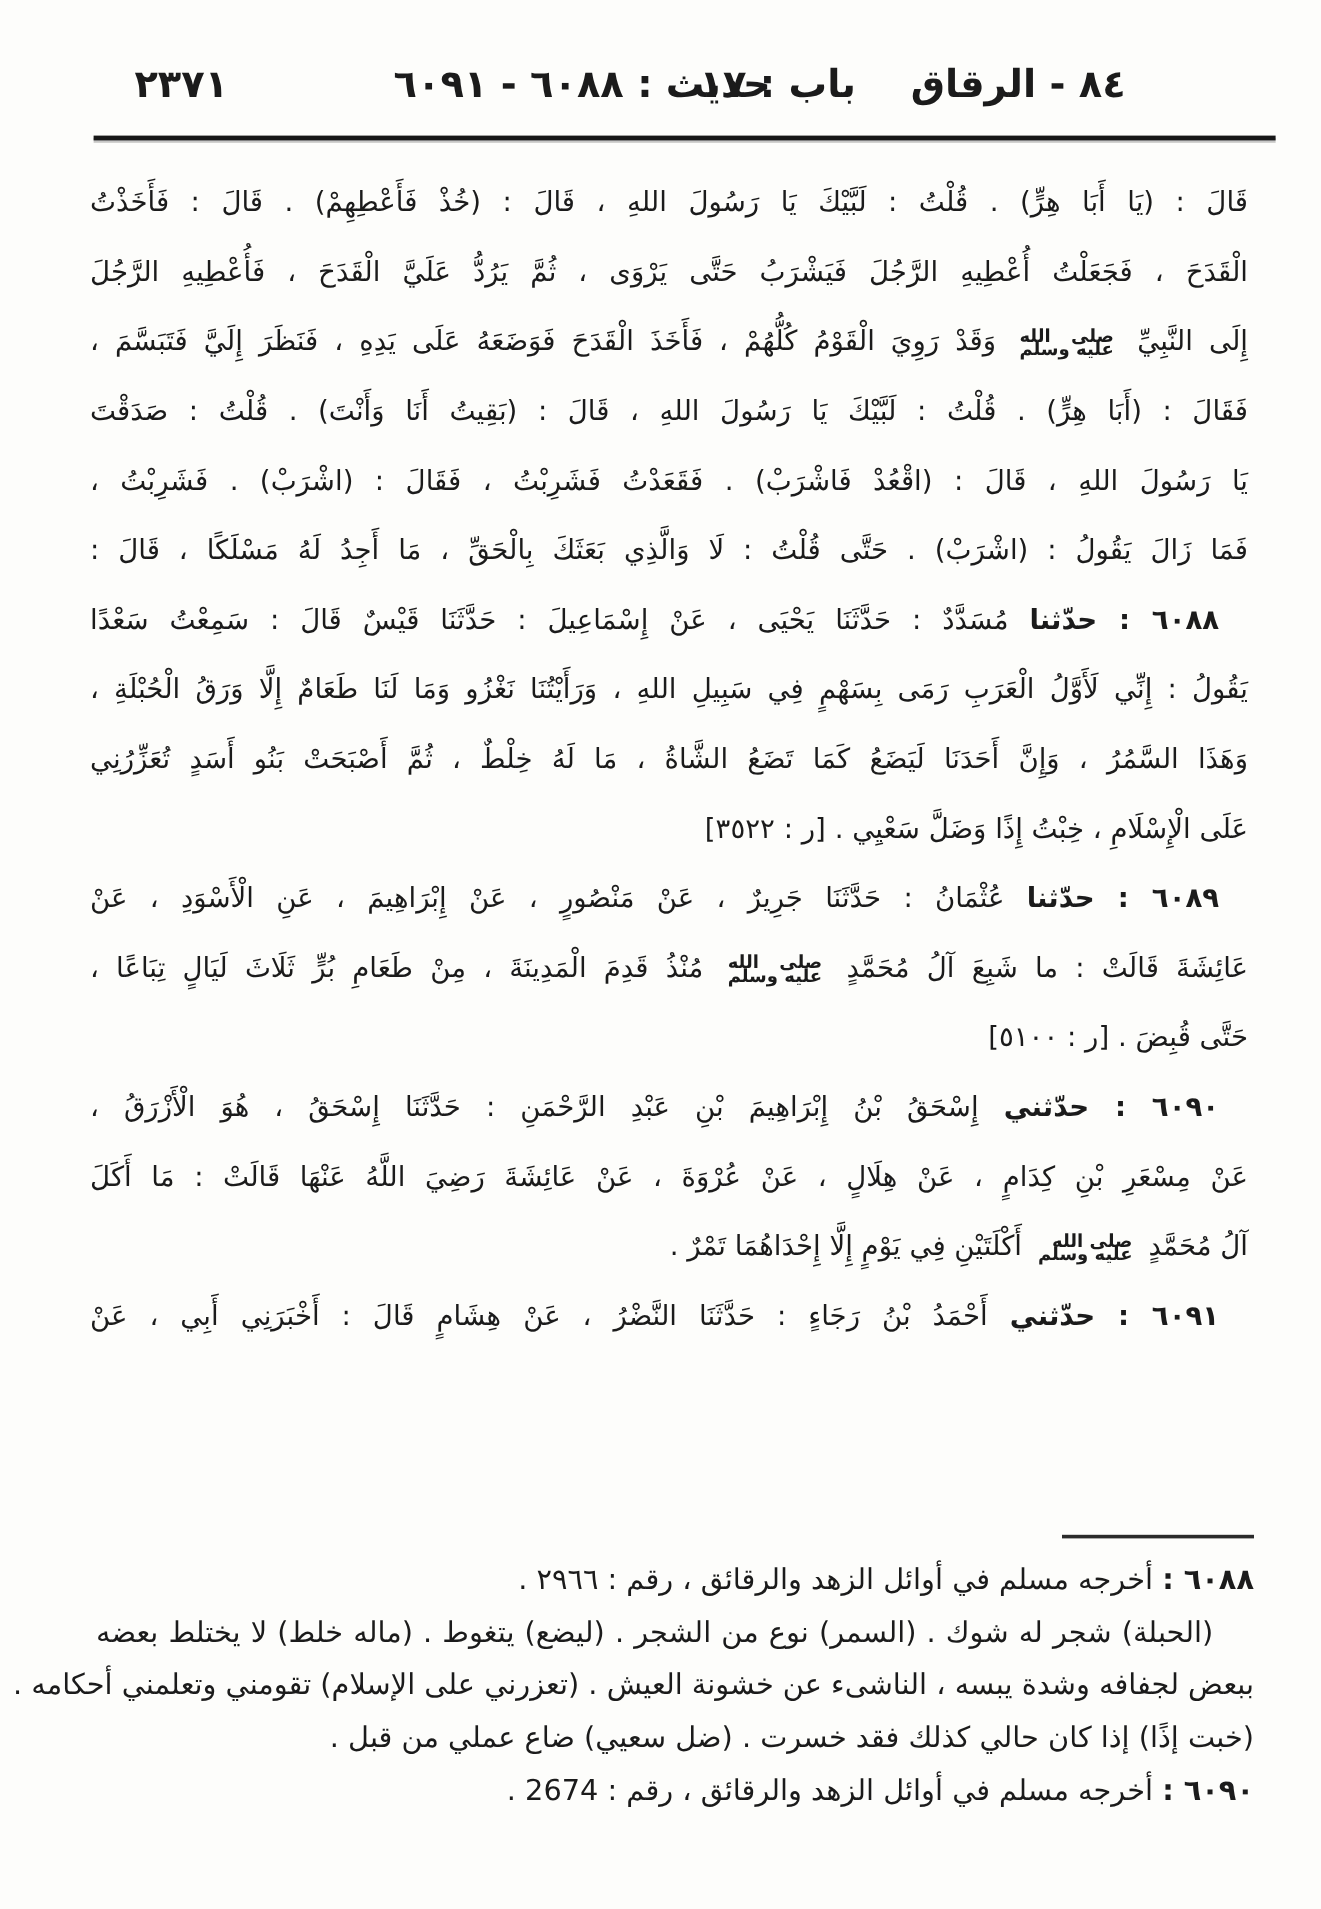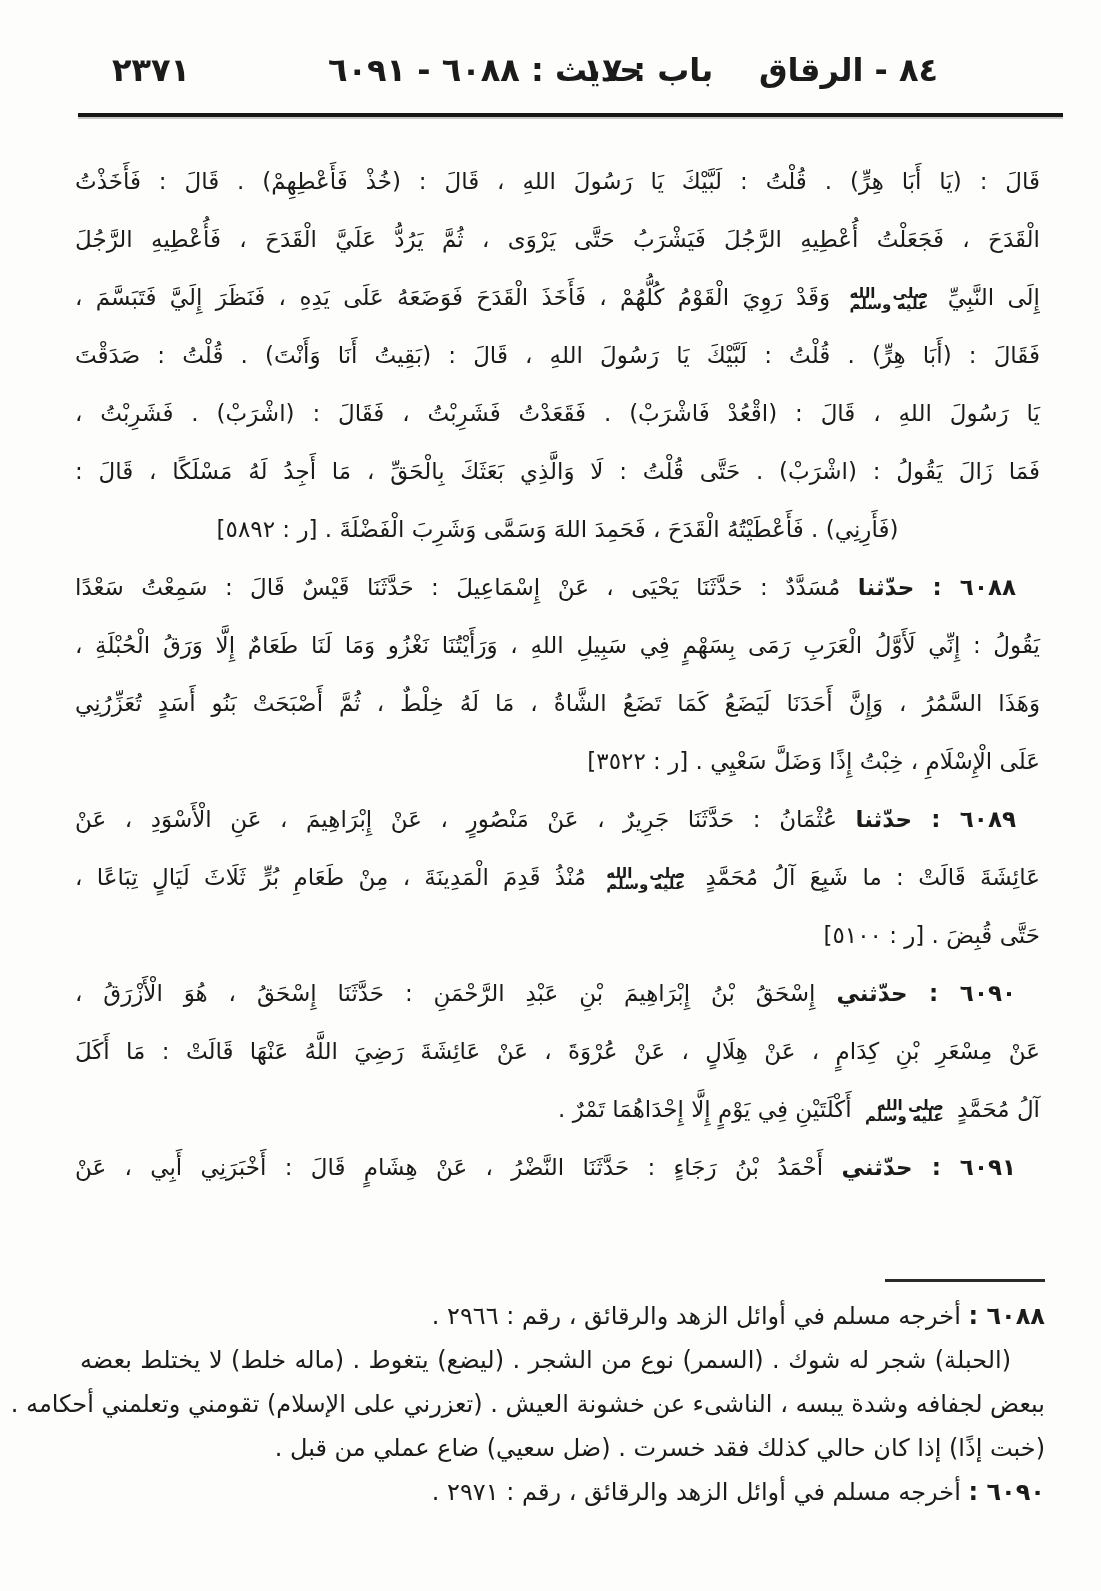--- a/index.html
+++ b/index.html
@@ -23,21 +23,21 @@
   .h-bab{left:583px;}
   .h-range{left:328px;}
   .h-pagenum{left:112px;}
   .header-rule{
     position:absolute;top:113px;left:78px;width:985px;height:4px;
     background:#171717;
     box-shadow:0 2px 0 rgba(40,40,40,.25);
   }
   
   .body-block{
-    position:absolute;top:152px;right:61px;width:965px;
+    position:absolute;top:140px;right:61px;width:965px;
   }
   .bline{
     height:58px;line-height:58px;
     font-size:23px;
     white-space:nowrap;
     text-align:justify;text-align-last:justify;
   }
   .bline.end{text-align:right;text-align-last:right;}
   .bline.center{text-align:center;text-align-last:center;}
   .bline.indent{padding-right:24px;}
@@ -76,21 +76,20 @@
   <div class="hitem h-pagenum">٢٣٧١</div>
   <div class="header-rule"></div>
 
   <div class="body-block">
     <div class="bline">قَالَ : (يَا أَبَا هِرٍّ) . قُلْتُ : لَبَّيْكَ يَا رَسُولَ اللهِ ، قَالَ : (خُذْ فَأَعْطِهِمْ) . قَالَ : فَأَخَذْتُ</div>
     <div class="bline">الْقَدَحَ ، فَجَعَلْتُ أُعْطِيهِ الرَّجُلَ فَيَشْرَبُ حَتَّى يَرْوَى ، ثُمَّ يَرُدُّ عَلَيَّ الْقَدَحَ ، فَأُعْطِيهِ الرَّجُلَ</div>
     <div class="bline"><span>إِلَى النَّبِيِّ</span> <span class="saw"><span>صلى الله</span><span>عليه وسلم</span></span> <span>وَقَدْ رَوِيَ الْقَوْمُ كُلُّهُمْ ، فَأَخَذَ الْقَدَحَ فَوَضَعَهُ عَلَى يَدِهِ ، فَنَظَرَ إِلَيَّ فَتَبَسَّمَ ،</span></div>
     <div class="bline">فَقَالَ : (أَبَا هِرٍّ) . قُلْتُ : لَبَّيْكَ يَا رَسُولَ اللهِ ، قَالَ : (بَقِيتُ أَنَا وَأَنْتَ) . قُلْتُ : صَدَقْتَ</div>
     <div class="bline">يَا رَسُولَ اللهِ ، قَالَ : (اقْعُدْ فَاشْرَبْ) . فَقَعَدْتُ فَشَرِبْتُ ، فَقَالَ : (اشْرَبْ) . فَشَرِبْتُ ،</div>
     <div class="bline">فَمَا زَالَ يَقُولُ : (اشْرَبْ) . حَتَّى قُلْتُ : لَا وَالَّذِي بَعَثَكَ بِالْحَقِّ ، مَا أَجِدُ لَهُ مَسْلَكًا ، قَالَ :</div>
-    <div class="bline center">(فَأَرِنِي) . فَأَعْطَيْتُهُ الْقَدَحَ ، فَحَمِدَ اللهَ وَسَمَّى وَشَرِبَ الْفَضْلَةَ . [ر : ٥٨٩٢]</div>
 
     <div class="bline indent"><span class="num">٦٠٨٨ : حدّثنا</span> <span>مُسَدَّدٌ : حَدَّثَنَا يَحْيَى ، عَنْ إِسْمَاعِيلَ : حَدَّثَنَا قَيْسٌ قَالَ : سَمِعْتُ سَعْدًا</span></div>
     <div class="bline">يَقُولُ : إِنِّي لَأَوَّلُ الْعَرَبِ رَمَى بِسَهْمٍ فِي سَبِيلِ اللهِ ، وَرَأَيْتُنَا نَغْزُو وَمَا لَنَا طَعَامٌ إِلَّا وَرَقُ الْحُبْلَةِ ،</div>
     <div class="bline">وَهَذَا السَّمُرُ ، وَإِنَّ أَحَدَنَا لَيَضَعُ كَمَا تَضَعُ الشَّاةُ ، مَا لَهُ خِلْطٌ ، ثُمَّ أَصْبَحَتْ بَنُو أَسَدٍ تُعَزِّرُنِي</div>
     <div class="bline end">عَلَى الْإِسْلَامِ ، خِبْتُ إِذًا وَضَلَّ سَعْيِي . [ر : ٣٥٢٢]</div>
 
     <div class="bline indent"><span class="num">٦٠٨٩ : حدّثنا</span> <span>عُثْمَانُ : حَدَّثَنَا جَرِيرٌ ، عَنْ مَنْصُورٍ ، عَنْ إِبْرَاهِيمَ ، عَنِ الْأَسْوَدِ ، عَنْ</span></div>
     <div class="bline"><span>عَائِشَةَ قَالَتْ : ما شَبِعَ آلُ مُحَمَّدٍ</span> <span class="saw"><span>صلى الله</span><span>عليه وسلم</span></span> <span>مُنْذُ قَدِمَ الْمَدِينَةَ ، مِنْ طَعَامِ بُرٍّ ثَلَاثَ لَيَالٍ تِبَاعًا ،</span></div>
     <div class="bline end">حَتَّى قُبِضَ . [ر : ٥١٠٠]</div>
 
@@ -100,16 +99,16 @@
 
     <div class="bline indent"><span class="num">٦٠٩١ : حدّثني</span> <span>أَحْمَدُ بْنُ رَجَاءٍ : حَدَّثَنَا النَّضْرُ ، عَنْ هِشَامٍ قَالَ : أَخْبَرَنِي أَبِي ، عَنْ</span></div>
   </div>
 
   <div class="footnote-sep"></div>
   <div class="foot-block">
     <div class="fline end"><span class="num">٦٠٨٨ :</span> <span>أخرجه مسلم في أوائل الزهد والرقائق ، رقم : ٢٩٦٦ .</span></div>
     <div class="fline indent">(الحبلة) شجر له شوك . (السمر) نوع من الشجر . (ليضع) يتغوط . (ماله خلط) لا يختلط بعضه</div>
     <div class="fline">ببعض لجفافه وشدة يبسه ، الناشىء عن خشونة العيش . (تعزرني على الإسلام) تقومني وتعلمني أحكامه .</div>
     <div class="fline end">(خبت إذًا) إذا كان حالي كذلك فقد خسرت . (ضل سعيي) ضاع عملي من قبل .</div>
-    <div class="fline end"><span class="num">٦٠٩٠ :</span> <span>أخرجه مسلم في أوائل الزهد والرقائق ، رقم : ٢٩٧١ .</span></div>
+    <div class="fline end"><span class="num">٦٠٩٠ :</span> <span>أخرجه مسلم في أوائل الزهد والرقائق ، رقم : 2674 .</span></div>
   </div>
 
 </div>
 
 </body></html>

